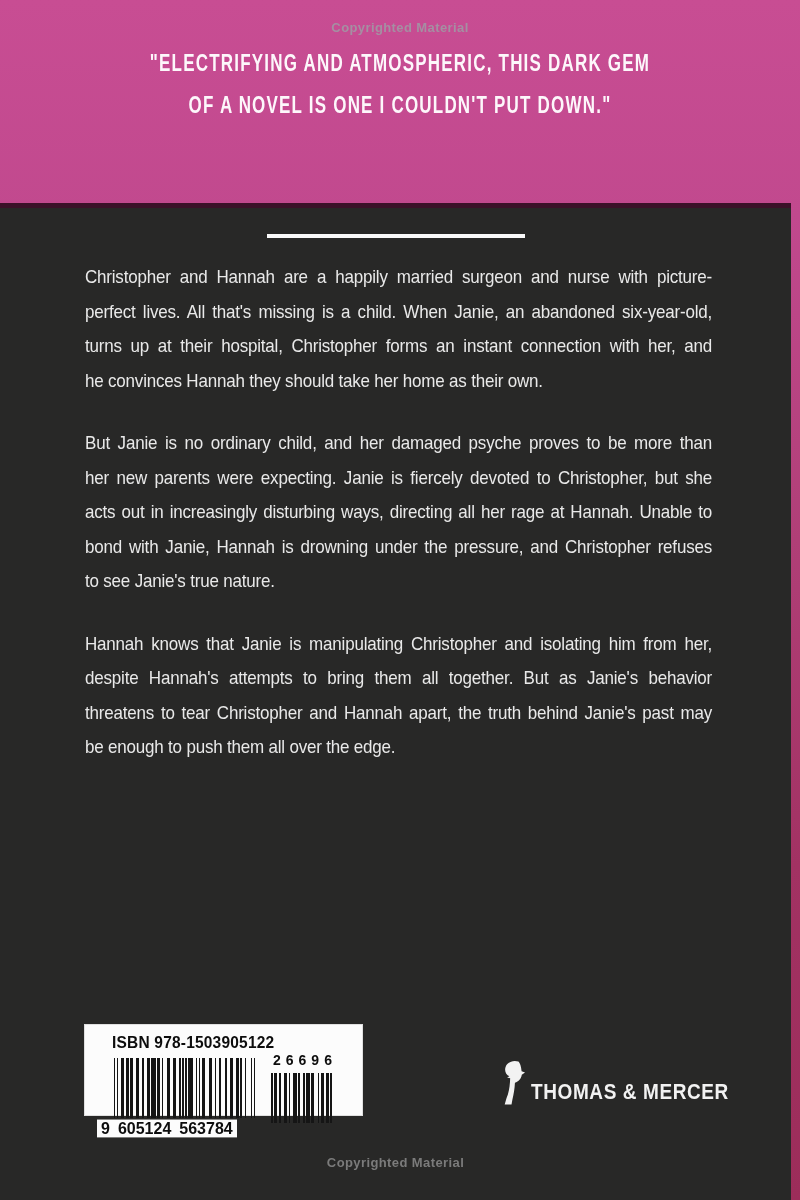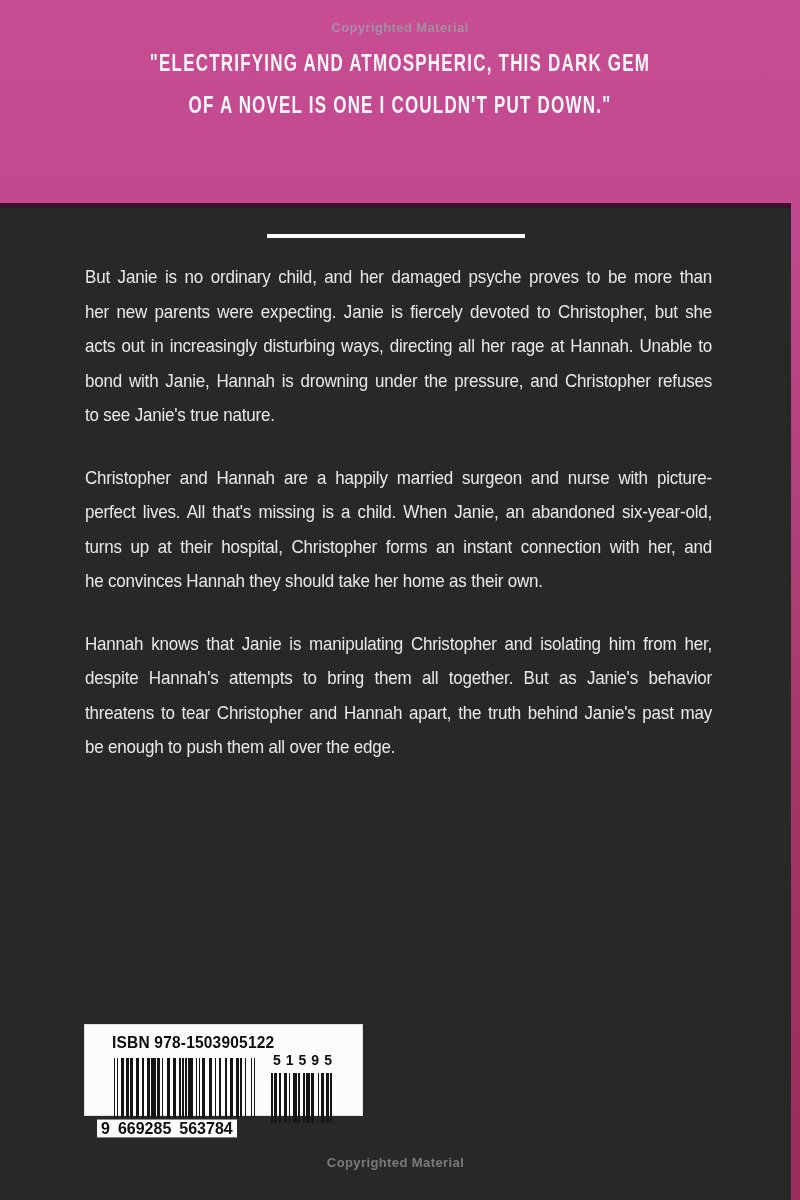--- a/index.html
+++ b/index.html
@@ -91,33 +91,33 @@
     </div>
   </div>
 
   <div class="panel">
 
 
     <div class="divider"></div>
 
     <div class="synopsis">
         <div class="para">
+          <div class="pline">Christopher and Hannah are a happily married surgeon and nurse with picture-</div>
+          <div class="pline">perfect lives. All that's missing is a child. When Janie, an abandoned six-year-old,</div>
+          <div class="pline">turns up at their hospital, Christopher forms an instant connection with her, and</div>
+          <div class="pline last">he convinces Hannah they should take her home as their own.</div>
+        </div>
+        <div class="para">
           <div class="pline">But Janie is no ordinary child, and her damaged psyche proves to be more than</div>
           <div class="pline">her new parents were expecting. Janie is fiercely devoted to Christopher, but she</div>
           <div class="pline">acts out in increasingly disturbing ways, directing all her rage at Hannah. Unable to</div>
           <div class="pline">bond with Janie, Hannah is drowning under the pressure, and Christopher refuses</div>
           <div class="pline last">to see Janie's true nature.</div>
         </div>
         <div class="para">
-          <div class="pline">Christopher and Hannah are a happily married surgeon and nurse with picture-</div>
-          <div class="pline">perfect lives. All that's missing is a child. When Janie, an abandoned six-year-old,</div>
-          <div class="pline">turns up at their hospital, Christopher forms an instant connection with her, and</div>
-          <div class="pline last">he convinces Hannah they should take her home as their own.</div>
-        </div>
-        <div class="para">
           <div class="pline">Hannah knows that Janie is manipulating Christopher and isolating him from her,</div>
           <div class="pline">despite Hannah's attempts to bring them all together. But as Janie's behavior</div>
           <div class="pline">threatens to tear Christopher and Hannah apart, the truth behind Janie's past may</div>
           <div class="pline last">be enough to push them all over the edge.</div>
         </div>
       </div>
 
     <div class="barcode-box">
       <div class="isbn-label">ISBN 978-1503905122</div>
       <div class="bars-main">
@@ -174,21 +174,21 @@
           <span class="bar" style="flex: 2 0 0px;"></span>
           <span class="gap" style="flex: 1 0 0px;"></span>
           <span class="bar" style="flex: 1 0 0px;"></span>
           <span class="gap" style="flex: 2 0 0px;"></span>
           <span class="bar" style="flex: 1 0 0px;"></span>
           <span class="gap" style="flex: 3 0 0px;"></span>
           <span class="bar" style="flex: 1 0 0px;"></span>
           <span class="gap" style="flex: 1 0 0px;"></span>
           <span class="bar" style="flex: 1 0 0px;"></span>
         </div>
-      <div class="addon-label">51595</div>
+      <div class="addon-label">26696</div>
       <div class="bars-addon">
           <span class="bar" style="flex: 1 0 0px;"></span>
           <span class="gap" style="flex: 1 0 0px;"></span>
           <span class="bar" style="flex: 2 0 0px;"></span>
           <span class="gap" style="flex: 1 0 0px;"></span>
           <span class="bar" style="flex: 1 0 0px;"></span>
           <span class="gap" style="flex: 2 0 0px;"></span>
           <span class="bar" style="flex: 2 0 0px;"></span>
           <span class="gap" style="flex: 1 0 0px;"></span>
           <span class="bar" style="flex: 1 0 0px;"></span>
@@ -204,19 +204,25 @@
           <span class="bar" style="flex: 2 0 0px;"></span>
           <span class="gap" style="flex: 2 0 0px;"></span>
           <span class="bar" style="flex: 1 0 0px;"></span>
           <span class="gap" style="flex: 1 0 0px;"></span>
           <span class="bar" style="flex: 2 0 0px;"></span>
           <span class="gap" style="flex: 1 0 0px;"></span>
           <span class="bar" style="flex: 2 0 0px;"></span>
           <span class="gap" style="flex: 1 0 0px;"></span>
           <span class="bar" style="flex: 1 0 0px;"></span>
         </div>
-      <div class="digits-row"><span class="grp">9</span><span class="grp">669285</span><span class="grp">563784</span></div>
+      <div class="digits-row"><span class="grp">9</span><span class="grp">605124</span><span class="grp">563784</span></div>
     </div>
 
+    <div class="publisher">
+      <svg class="bird" viewBox="0 0 30 50" aria-hidden="true">
+        <path fill="#f2f2f2" d="M20.5 1.2C14.8-.8 8.2 1.6 6.2 7.2c-1.5 4.3.4 8.6 4.3 10.3l-2.6 1.3 3.4 1c-.3 8.2-1.2 15.3-4.1 22.2L5.2 49h7.6l.9-5.2c1.6-6.8 2.6-12.6 2.9-19.2 4.1-1.1 7-4.4 7.6-8.8l3.6-2.6-3.8-1.3c-.6-5.2-1.7-9.3-3.5-10.7z"></path>
+      </svg>
+      <div class="publisher-name">THOMAS &amp; MERCER</div>
+    </div>
 
     <div class="copyright-bottom">Copyrighted Material</div>
   </div>
 </div>
 
 </body></html>

